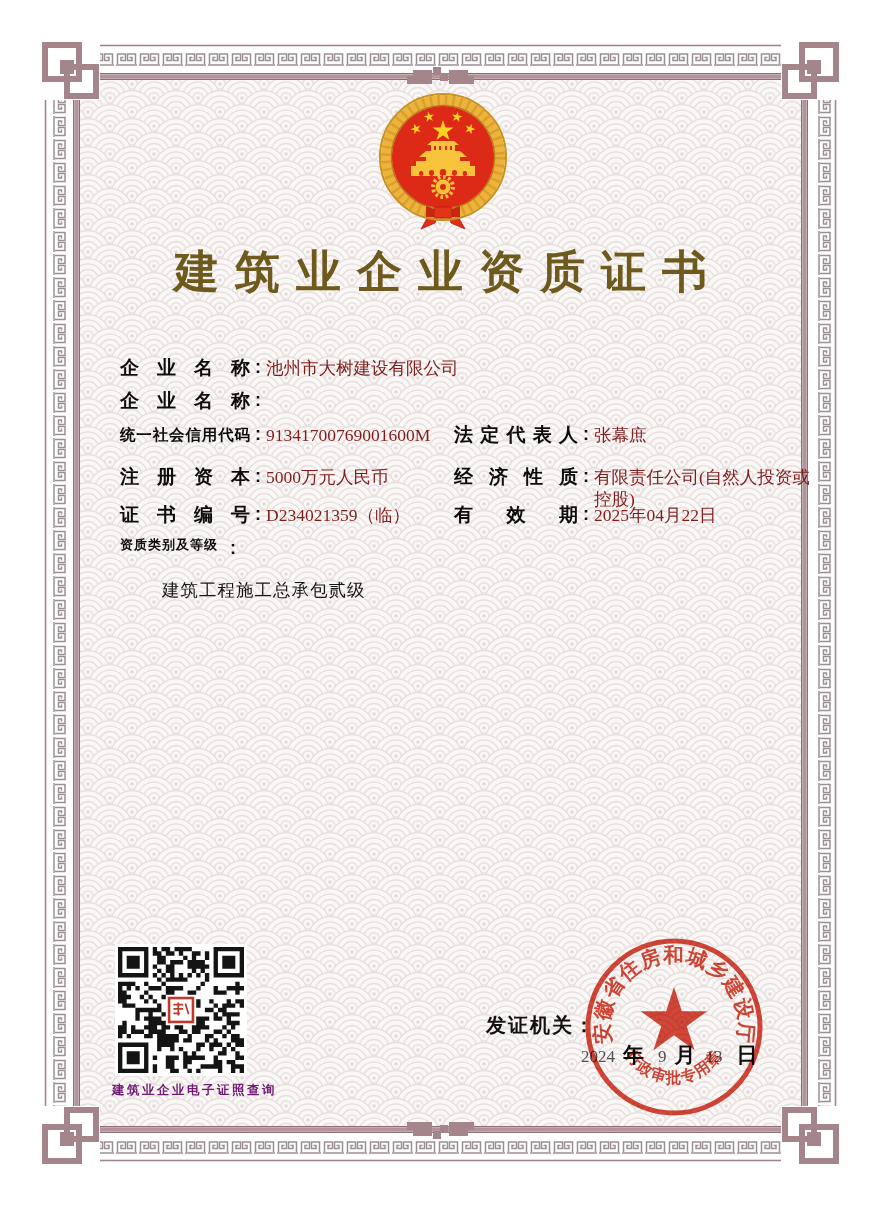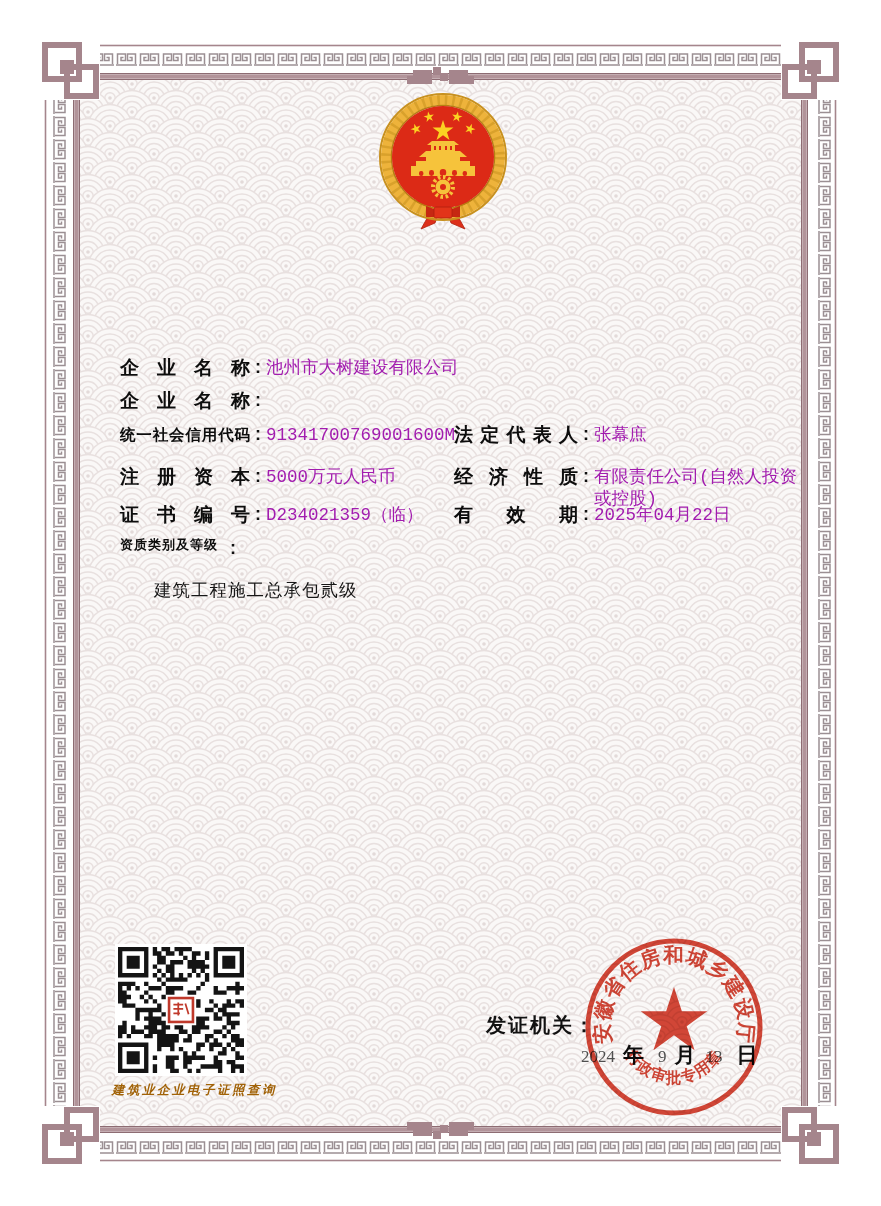--- a/index.html
+++ b/index.html
@@ -15,30 +15,30 @@
   
   .fields{position:absolute;left:120px;top:357px;width:660px;}
   .row{position:absolute;left:0;display:flex;align-items:flex-start;white-space:nowrap;}
   .col-r{position:absolute;left:334px;display:flex;align-items:flex-start;}
   .lbl{display:inline-block;width:130px;font-weight:bold;font-size:19px;color:#0d0d0d;
        text-align:justify;text-align-last:justify;line-height:1.15;}
   .lbl.small{font-size:15.5px;padding-top:2px;}
   .lbl.r{width:124px;}
   .lbl.wide{width:148px;font-size:13px;}
   .colon{font-weight:bold;font-size:18px;margin:0 5px 0 5px;line-height:1.2;}
-  .val{font-family:Liberation Mono, monospace;font-size:17.5px;color:#a21caf;line-height:1.25;padding-top:1px;}
+  .val{font-family:Liberation Serif, serif;font-size:17.5px;color:#7f1d1d;line-height:1.25;padding-top:1px;}
   .val.wrap{width:218px;white-space:normal;}
-  .qual-val{position:absolute;left:34px;top:221px;font-family:"Liberation Serif","DejaVu Serif",serif;
+  .qual-val{position:absolute;left:42px;top:221px;font-family:"Liberation Serif","DejaVu Serif",serif;
             font-size:17.5px;color:#161616;letter-spacing:1px;text-align:center;}
 
   
   .qr-block{position:absolute;left:112px;top:944px;width:138px;text-align:center;}
   .qr-box{width:132px;height:132px;background:#ffffff;padding:3px;box-sizing:border-box;margin:0 auto;}
   .qr-caption{margin-top:6px;font-family:"Liberation Serif","DejaVu Serif",serif;font-weight:bold;
-              font-style:italic;font-size:12.5px;letter-spacing:2.5px;color:#a16207;white-space:nowrap;}
+              font-size:12.5px;letter-spacing:2.5px;color:#701a75;white-space:nowrap;}
   .issuer{position:absolute;left:486px;top:1012px;font-size:20px;font-weight:bold;letter-spacing:2px;z-index:4;}
   .dateline{position:absolute;left:581px;top:1041px;display:flex;align-items:baseline;z-index:5;}
   .dateline .num{font-family:"Liberation Serif","DejaVu Serif",serif;font-size:17px;color:#4f4f4f;font-weight:normal;}
   .dateline .unit{font-size:21px;font-weight:bold;color:#0d0d0d;}
   .ml8{margin-left:8px;}.ml10{margin-left:10px;text-align:center;}.ml14{margin-left:14px;}
   .seal{position:absolute;left:583px;top:936px;width:182px;height:182px;z-index:6;
         mix-blend-mode:multiply;opacity:.93;}
 </style>
 </head>
 <body>
@@ -162,20 +162,21 @@
       <circle cx="0" cy="30" r="3" fill="#dc2a16"></circle>
     </g>
 
     <g>
       <path d="M-9 52 L-17 49 L-17 60 L-9 60 Z" fill="#c62812"></path>
       <path d="M9 52 L17 49 L17 60 L9 60 Z" fill="#c62812"></path>
       <rect x="-9" y="50" width="18" height="11" rx="2" fill="#e23419" stroke="#b01f0e" stroke-width="0.8"></rect>
     </g>
   </svg>
 
+  <div class="cert-title">建筑业企业资质证书</div>
 
   <div class="fields">
 
     <div class="row" style="top:0">
       <span class="lbl">企业名称</span>
       <span class="colon">:</span>
       <span class="val">池州市大树建设有限公司</span>
     </div>
 
     <div class="row" style="top:33px">

